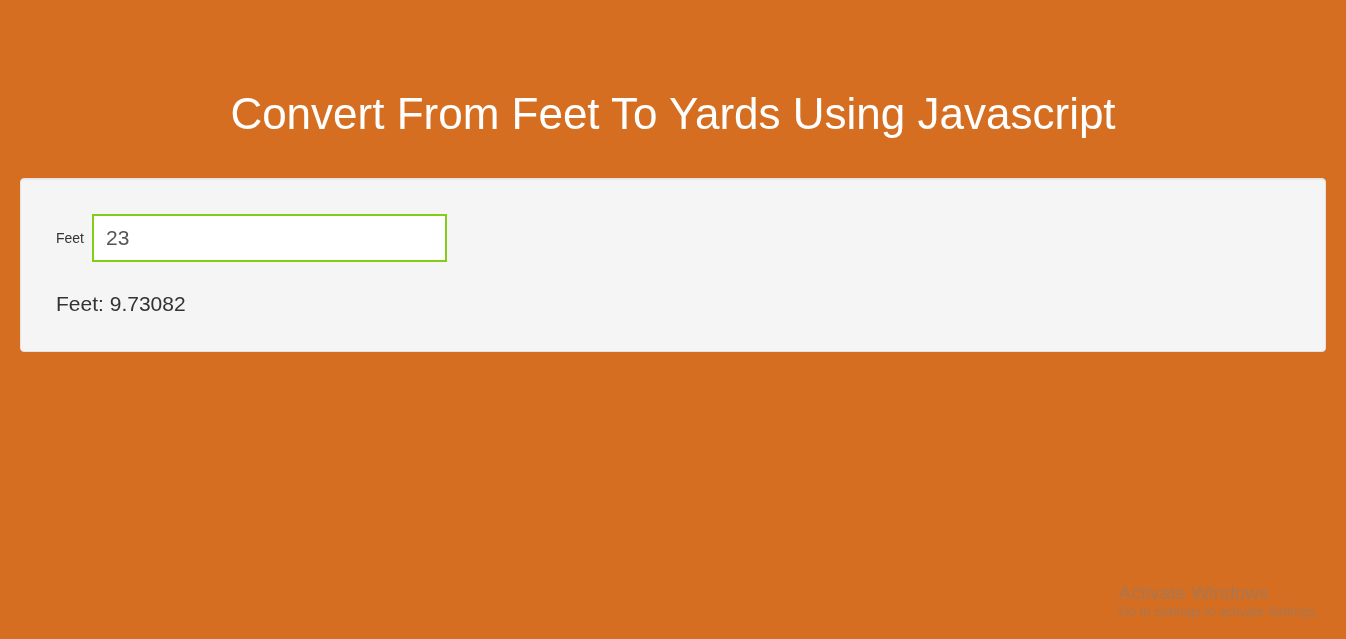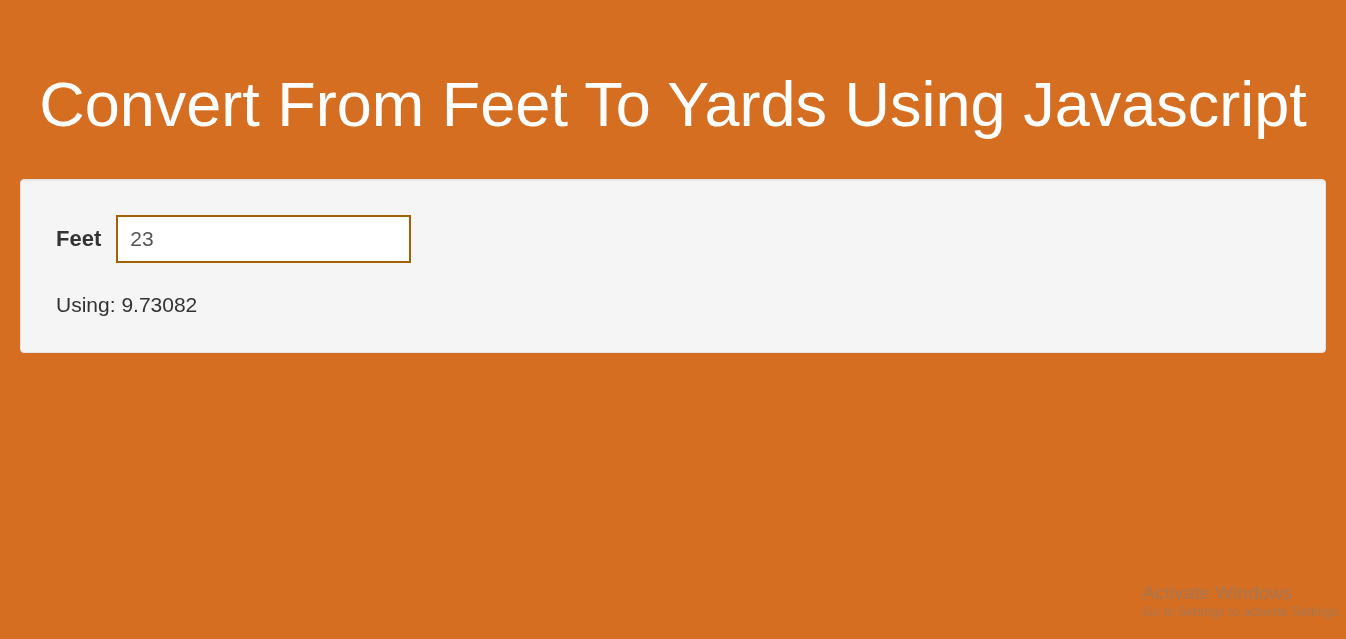--- a/index.html
+++ b/index.html
@@ -14,68 +14,68 @@
       height: 639px;
       overflow: hidden;
       position: relative;
     }
     .container {
       padding: 20px;
     }
     h1 {
       color: #ffffff;
       text-align: center;
-      font-size: 63px;
+      font-size: 44px;
       font-weight: 500;
-      margin-top: 50px;
+      margin-top: 70px;
       margin-bottom: 40px;
       line-height: 1.1;
     }
     .panel {
       background-color: #f5f5f5;
       border: 1px solid #e3e3e3;
       border-radius: 4px;
       box-shadow: inset 0 1px 1px rgba(0,0,0,.05);
       padding: 35px;
       margin: 0 0 20px 0;
     }
     .form-row {
       display: flex;
       align-items: center;
       margin-bottom: 30px;
     }
     .label {
-      font-weight: bold;
-      font-size: 22px;
+      font-weight: normal;
+      font-size: 14px;
       color: #333333;
-      margin-right: 15px;
+      margin-right: 8px;
     }
     .number-input-wrapper {
       position: relative;
       display: inline-block;
     }
     input[type="number"] {
-      width: 295px;
+      width: 355px;
       height: 48px;
       font-size: 21px;
       padding: 20px 12px;
-      border: 2px solid #a16207;
+      border: 2px solid #84cc16;
       background-color: #ffffff;
       color: #555555;
       font-family: inherit;
     }
     .output {
       font-size: 21px;
       color: #333333;
       font-weight: 400;
     }
     .watermark {
       position: absolute;
       bottom: 20px;
-      right: 4px;
+      right: 28px;
       text-align: left;
       color: rgba(128, 128, 128, 0.55);
       font-family: "Segoe UI", Tahoma, sans-serif;
     }
     .watermark-title {
       font-size: 19px;
       font-weight: 400;
     }
     .watermark-sub {
       font-size: 13px;
@@ -88,21 +88,21 @@
   <h1>Convert From Feet To Yards Using Javascript</h1>
 
   <div class="panel">
     <div class="form-row">
       <span class="label">Feet</span>
       <div class="number-input-wrapper">
         <input type="number" value="23" style="">
       </div>
     </div>
     <p class="output">
-      <span>Using:</span>
+      <span>Feet:</span>
       <span>9.73082</span>
     </p>
   </div>
 </div>
 
 <div class="watermark">
   <div class="watermark-title">Activate Windows</div>
   <div class="watermark-sub">Go to Settings to activate Settings.</div>
 </div>
 

